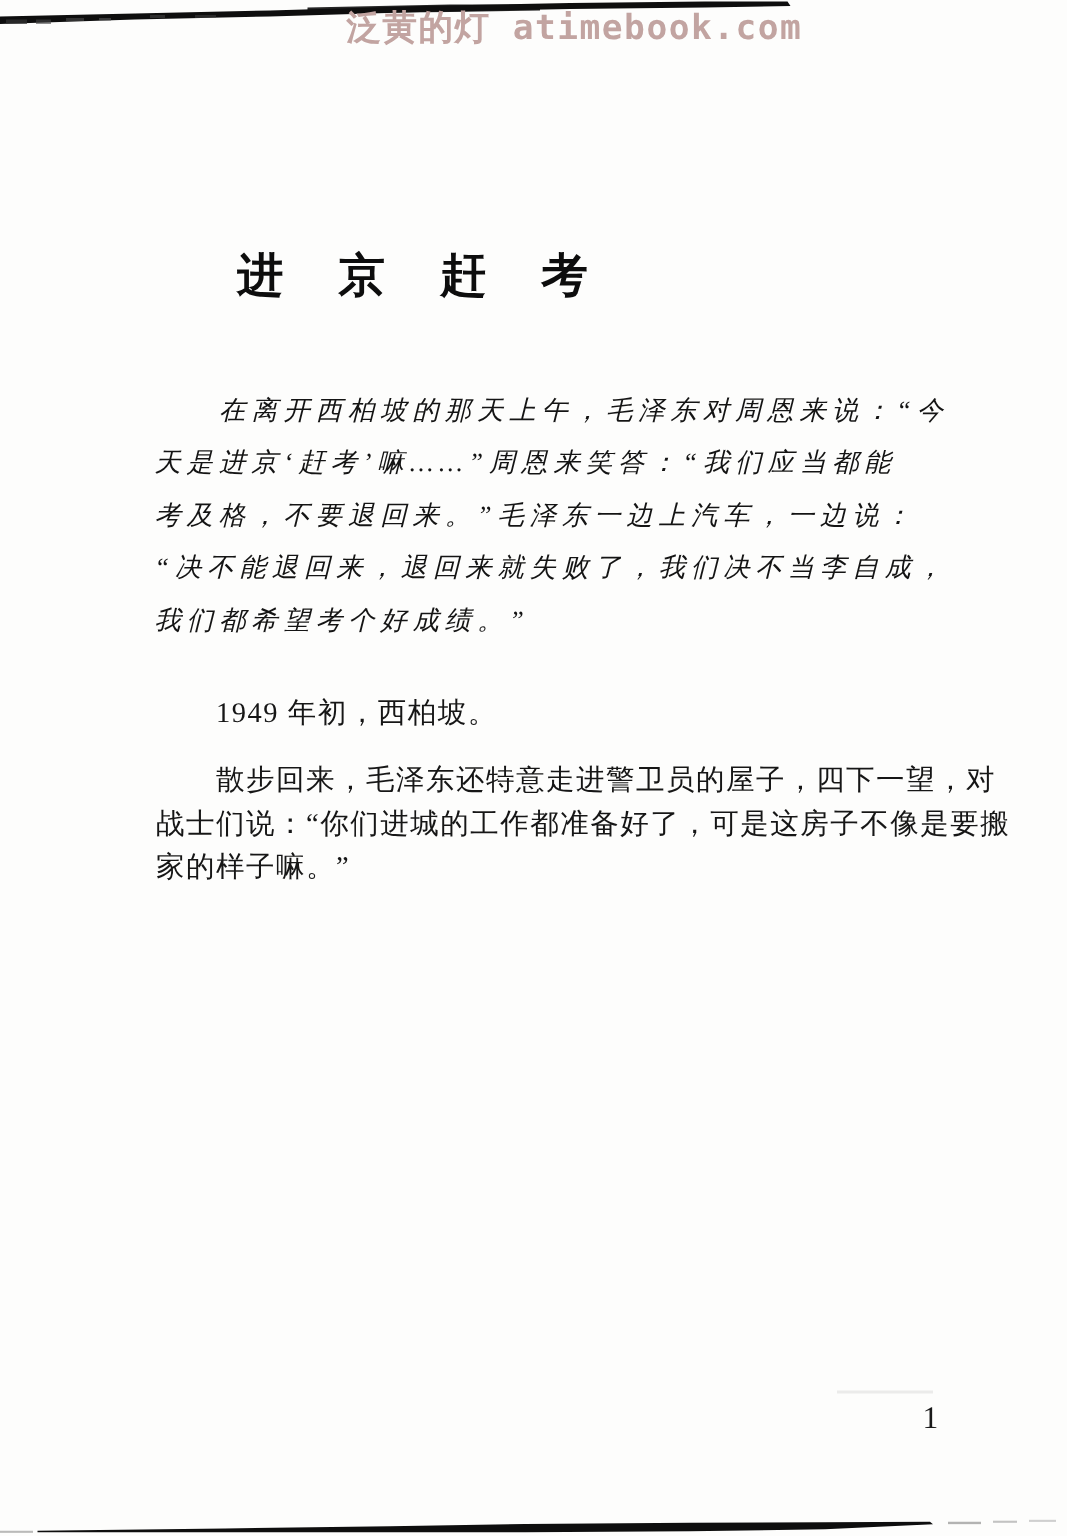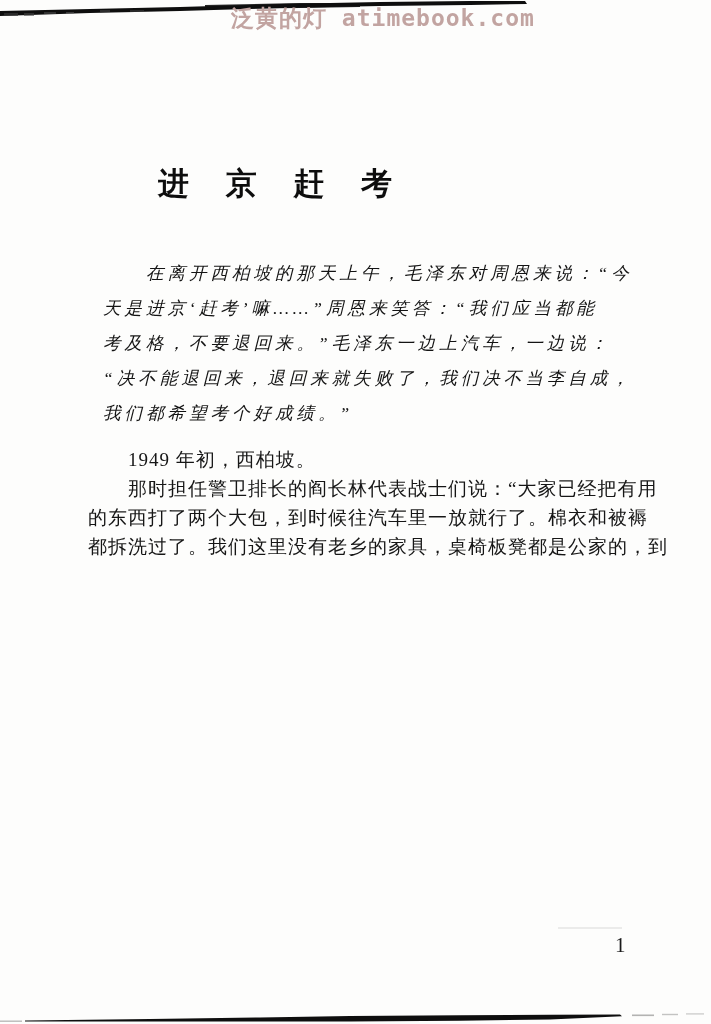--- a/index.html
+++ b/index.html
@@ -63,21 +63,21 @@
     width: 560px;
     font-family: "Liberation Serif", serif;
     font-size: 19px;
     line-height: 29px;
     letter-spacing: 1px;
     color: #161616;
   }
   .body-text p {
     white-space: pre;
     text-indent: 40px;
-    margin: 0;
+    margin: 16px;
   }
   .page-number {
     position: absolute;
     top: 933px;
     left: 615px;
     font-family: "Liberation Serif", serif;
     font-size: 21px;
     color: #1a1a1a;
   }
   .scan-streak-bottom {
@@ -115,23 +115,23 @@
 <h1 class="chapter-title">进 京 赶 考</h1>
 
 <div class="opening-quote">在离开西柏坡的那天上午，毛泽东对周恩来说：“今
 天是进京‘赶考’嘛……”周恩来笑答：“我们应当都能
 考及格，不要退回来。”毛泽东一边上汽车，一边说：
 “决不能退回来，退回来就失败了，我们决不当李自成，
 我们都希望考个好成绩。”</div>
 
 <div class="body-text">
   <p>1949 年初，西柏坡。</p>
-  <p>那时担任警卫排长的阎长林代表战士们说：“大家已经把有用
-的东西打了两个大包，到时候往汽车里一放就行了。棉衣和被褥
-都拆洗过了。我们这里没有老乡的家具，桌椅板凳都是公家的，到</p>
+  <p>散步回来，毛泽东还特意走进警卫员的屋子，四下一望，对
+战士们说：“你们进城的工作都准备好了，可是这房子不像是要搬
+家的样子嘛。”</p>
 </div>
 
 <div class="scan-noise-above-pagenum"></div>
 
 <div class="page-number">1</div>
 
 <svg class="scan-streak-bottom" viewBox="0 0 711 34" xmlns="http://www.w3.org/2000/svg">
   <polygon fill="#0e0e0e" points="25,30.5 150,29 260,27.5 350,26 460,25.2 550,24.8 620,24.5 622,26.2 550,29.5 460,30.8 350,31.5 260,31.5 150,31.5 25,31.5"></polygon>
   <rect x="0" y="30.5" width="22" height="1.4" fill="#555" opacity="0.4"></rect>
   <rect x="632" y="24.5" width="22" height="1.6" fill="#444" opacity="0.4"></rect>

